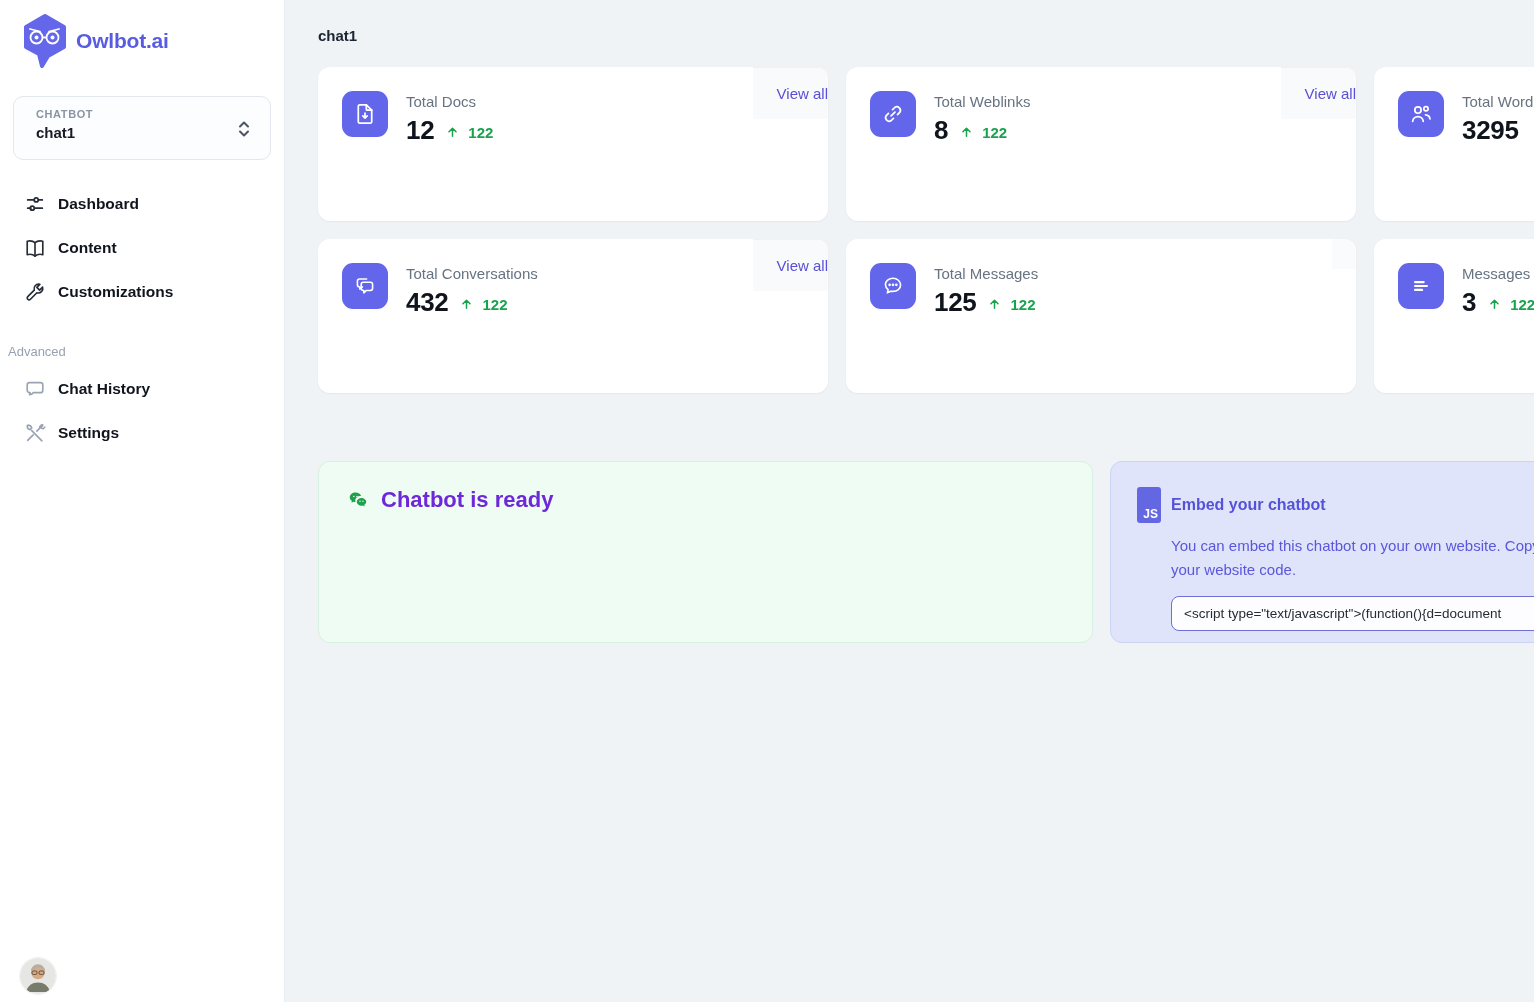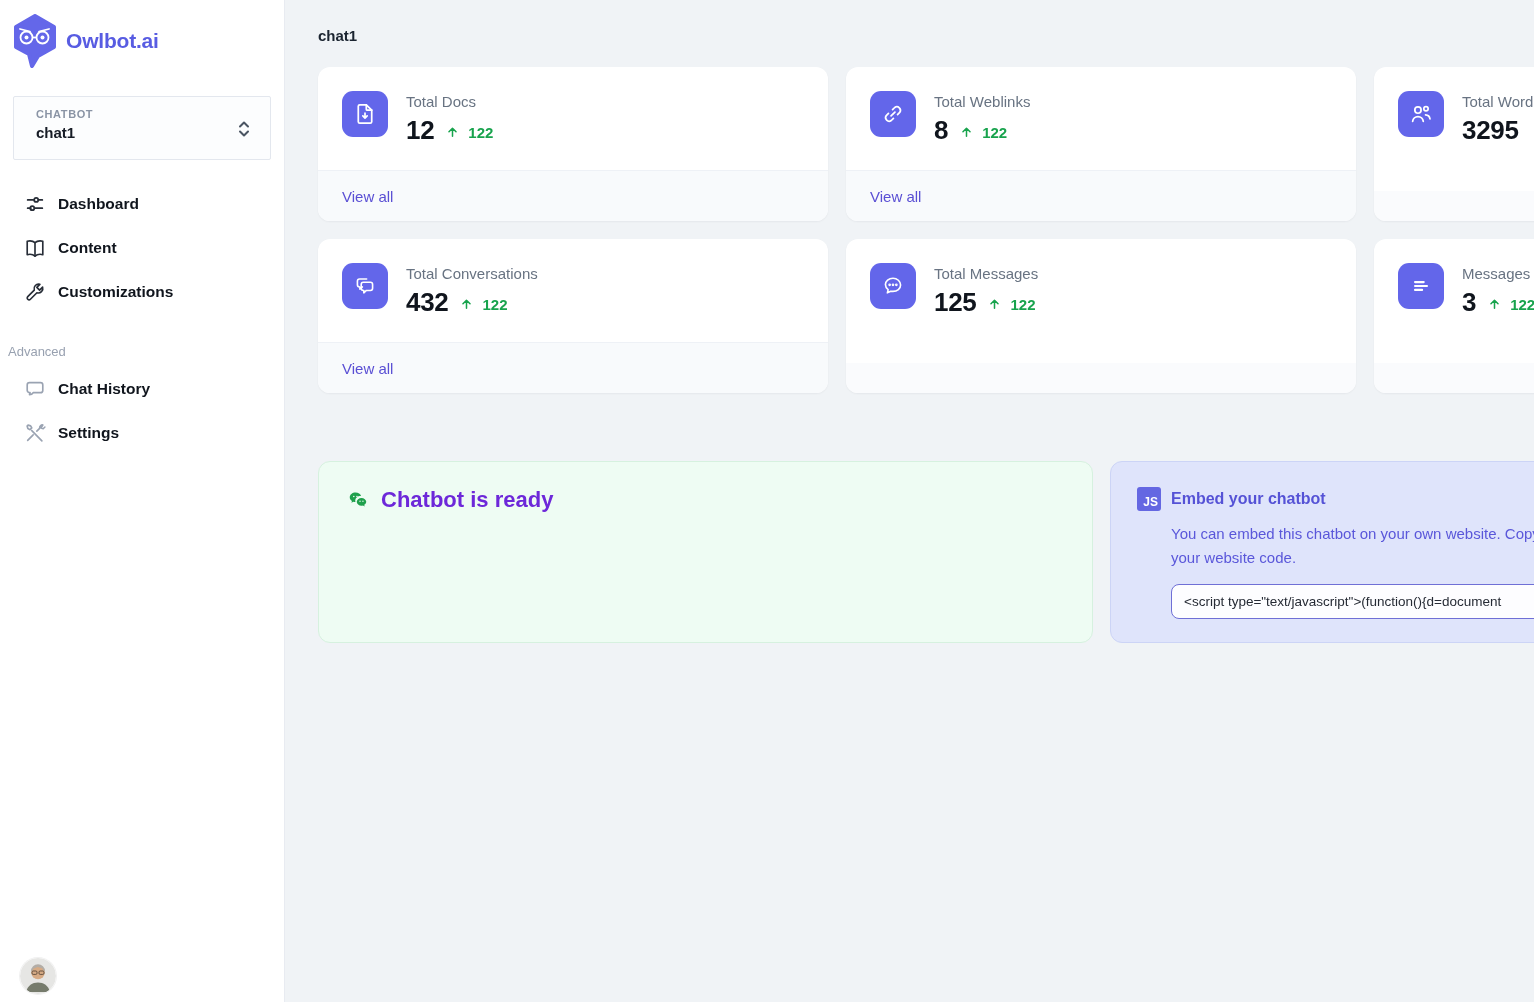--- a/index.html
+++ b/index.html
@@ -8,25 +8,25 @@
     font-family:"Liberation Sans", sans-serif;
     background:#f0f3f6;
     color:#14181f;
     position:relative;
   }
   
   .sidebar {
     position:absolute; left:0; top:0; width:285px; height:1002px;
     background:#ffffff; border-right:1px solid #e8ebf1;
   }
-  .brand { display:flex; align-items:center; gap:8px; padding:14px 0 0 12px; }
+  .brand { display:flex; align-items:center; gap:8px; padding:14px 0 0 22px; }
   .brand-name { font-size:21px; font-weight:800; color:#585ce2; letter-spacing:-.2px; }
   .selector {
     margin:28px 13px 0 13px; height:64px;
-    border:1px solid #e3e7ee; border-radius:2px; background:#fcfdfe;
+    border:1px solid #e3e7ee; border-radius:10px; background:#fcfdfe;
     padding:11px 14px 0 22px; position:relative; cursor:pointer;
   }
   .selector-label { font-size:11px; letter-spacing:.6px; color:#8a94a5; font-weight:600; }
   .selector-value { font-size:15px; font-weight:700; color:#171c26; margin-top:4px; }
   .selector-chevron { position:absolute; right:16px; top:20px; color:#4b5563; }
   .nav { margin-top:22px; }
   .nav-item {
     display:flex; align-items:center; gap:12px; height:44px;
     padding-left:24px; cursor:pointer; font-size:15.5px; font-weight:600; color:#10151d;
   }
@@ -35,21 +35,21 @@
   .section-label { padding:30px 0 8px 8px; font-size:13px; color:#98a1b0; }
   .avatar { position:absolute; left:20px; bottom:8px; width:36px; height:36px; border-radius:50%; overflow:hidden; cursor:pointer; box-shadow:0 0 0 1px rgba(0,0,0,.06); }
   
   .main { position:absolute; left:285px; top:0; width:1249px; height:1002px; }
   .page-title { margin:27px 0 0 33px; font-size:15px; font-weight:700; color:#1b2430; }
   .cards-row { display:flex; gap:18px; margin-left:33px; width:max-content; }
   .row-1 { margin-top:23px; }
   .row-2 { margin-top:18px; }
   .stat-card {
     width:510px; height:154px; background:#ffffff; border-radius:12px;
-    display:flex; flex-direction:column; overflow:hidden;
+    display:flex; flex-direction:row; overflow:hidden;
     box-shadow:0 1px 2px rgba(16,24,40,.05);
   }
   .stat-body { flex:1; display:flex; padding:24px; gap:18px; }
   .stat-icon {
     width:46px; height:46px; border-radius:11px; background:#6366ea;
     display:flex; align-items:center; justify-content:center; color:#ffffff; flex:none;
   }
   .stat-label { font-size:15px; color:#687382; margin-top:2px; }
   .stat-valuerow { display:flex; gap:12px; margin-top:5px; }
   .stat-value { font-size:26px; font-weight:700; color:#10151d; letter-spacing:-.3px; }
@@ -70,21 +70,21 @@
   .banner-ready .banner-title { font-size:22px; font-weight:700; color:#6d28d9; }
   .banner-ready .banner-body {
     margin:11px 0 0 34px; max-width:586px; font-size:15px; line-height:24px; color:#3c8a5c;
   }
   .try-it { display:flex; align-items:center; gap:9px; margin:15px 0 0 34px; cursor:pointer; }
   .try-it-label { font-size:17px; font-weight:700; color:#0e1219; }
   .banner-embed {
     width:775px; background:#dfe4fb; border:1px solid #ccd4f6; padding:25px 0 0 26px;
   }
   .js-badge {
-    width:24px; height:24px; background:#6467e2; color:#ffffff; border-radius:3px;
+    width:24px; height:36px; background:#6467e2; color:#ffffff; border-radius:3px;
     font-size:12px; font-weight:700; display:flex; align-items:flex-end; justify-content:flex-end;
     padding:0 3px 2px 17px; flex:none;
   }
   .banner-embed .banner-head { gap:10px; }
   .banner-embed .banner-title { font-size:16px; font-weight:700; color:#5552d6; }
   .banner-embed .banner-body { margin:11px 0 0 34px; font-size:15px; line-height:24px; color:#5a57da; }
   .banner-embed .banner-body div { white-space:nowrap; }
   .embed-code {
     margin:14px 0 0 34px; width:1400px; height:35px;
     background:#fdfdff; border:1.5px solid #6f6fd6; border-radius:8px;

